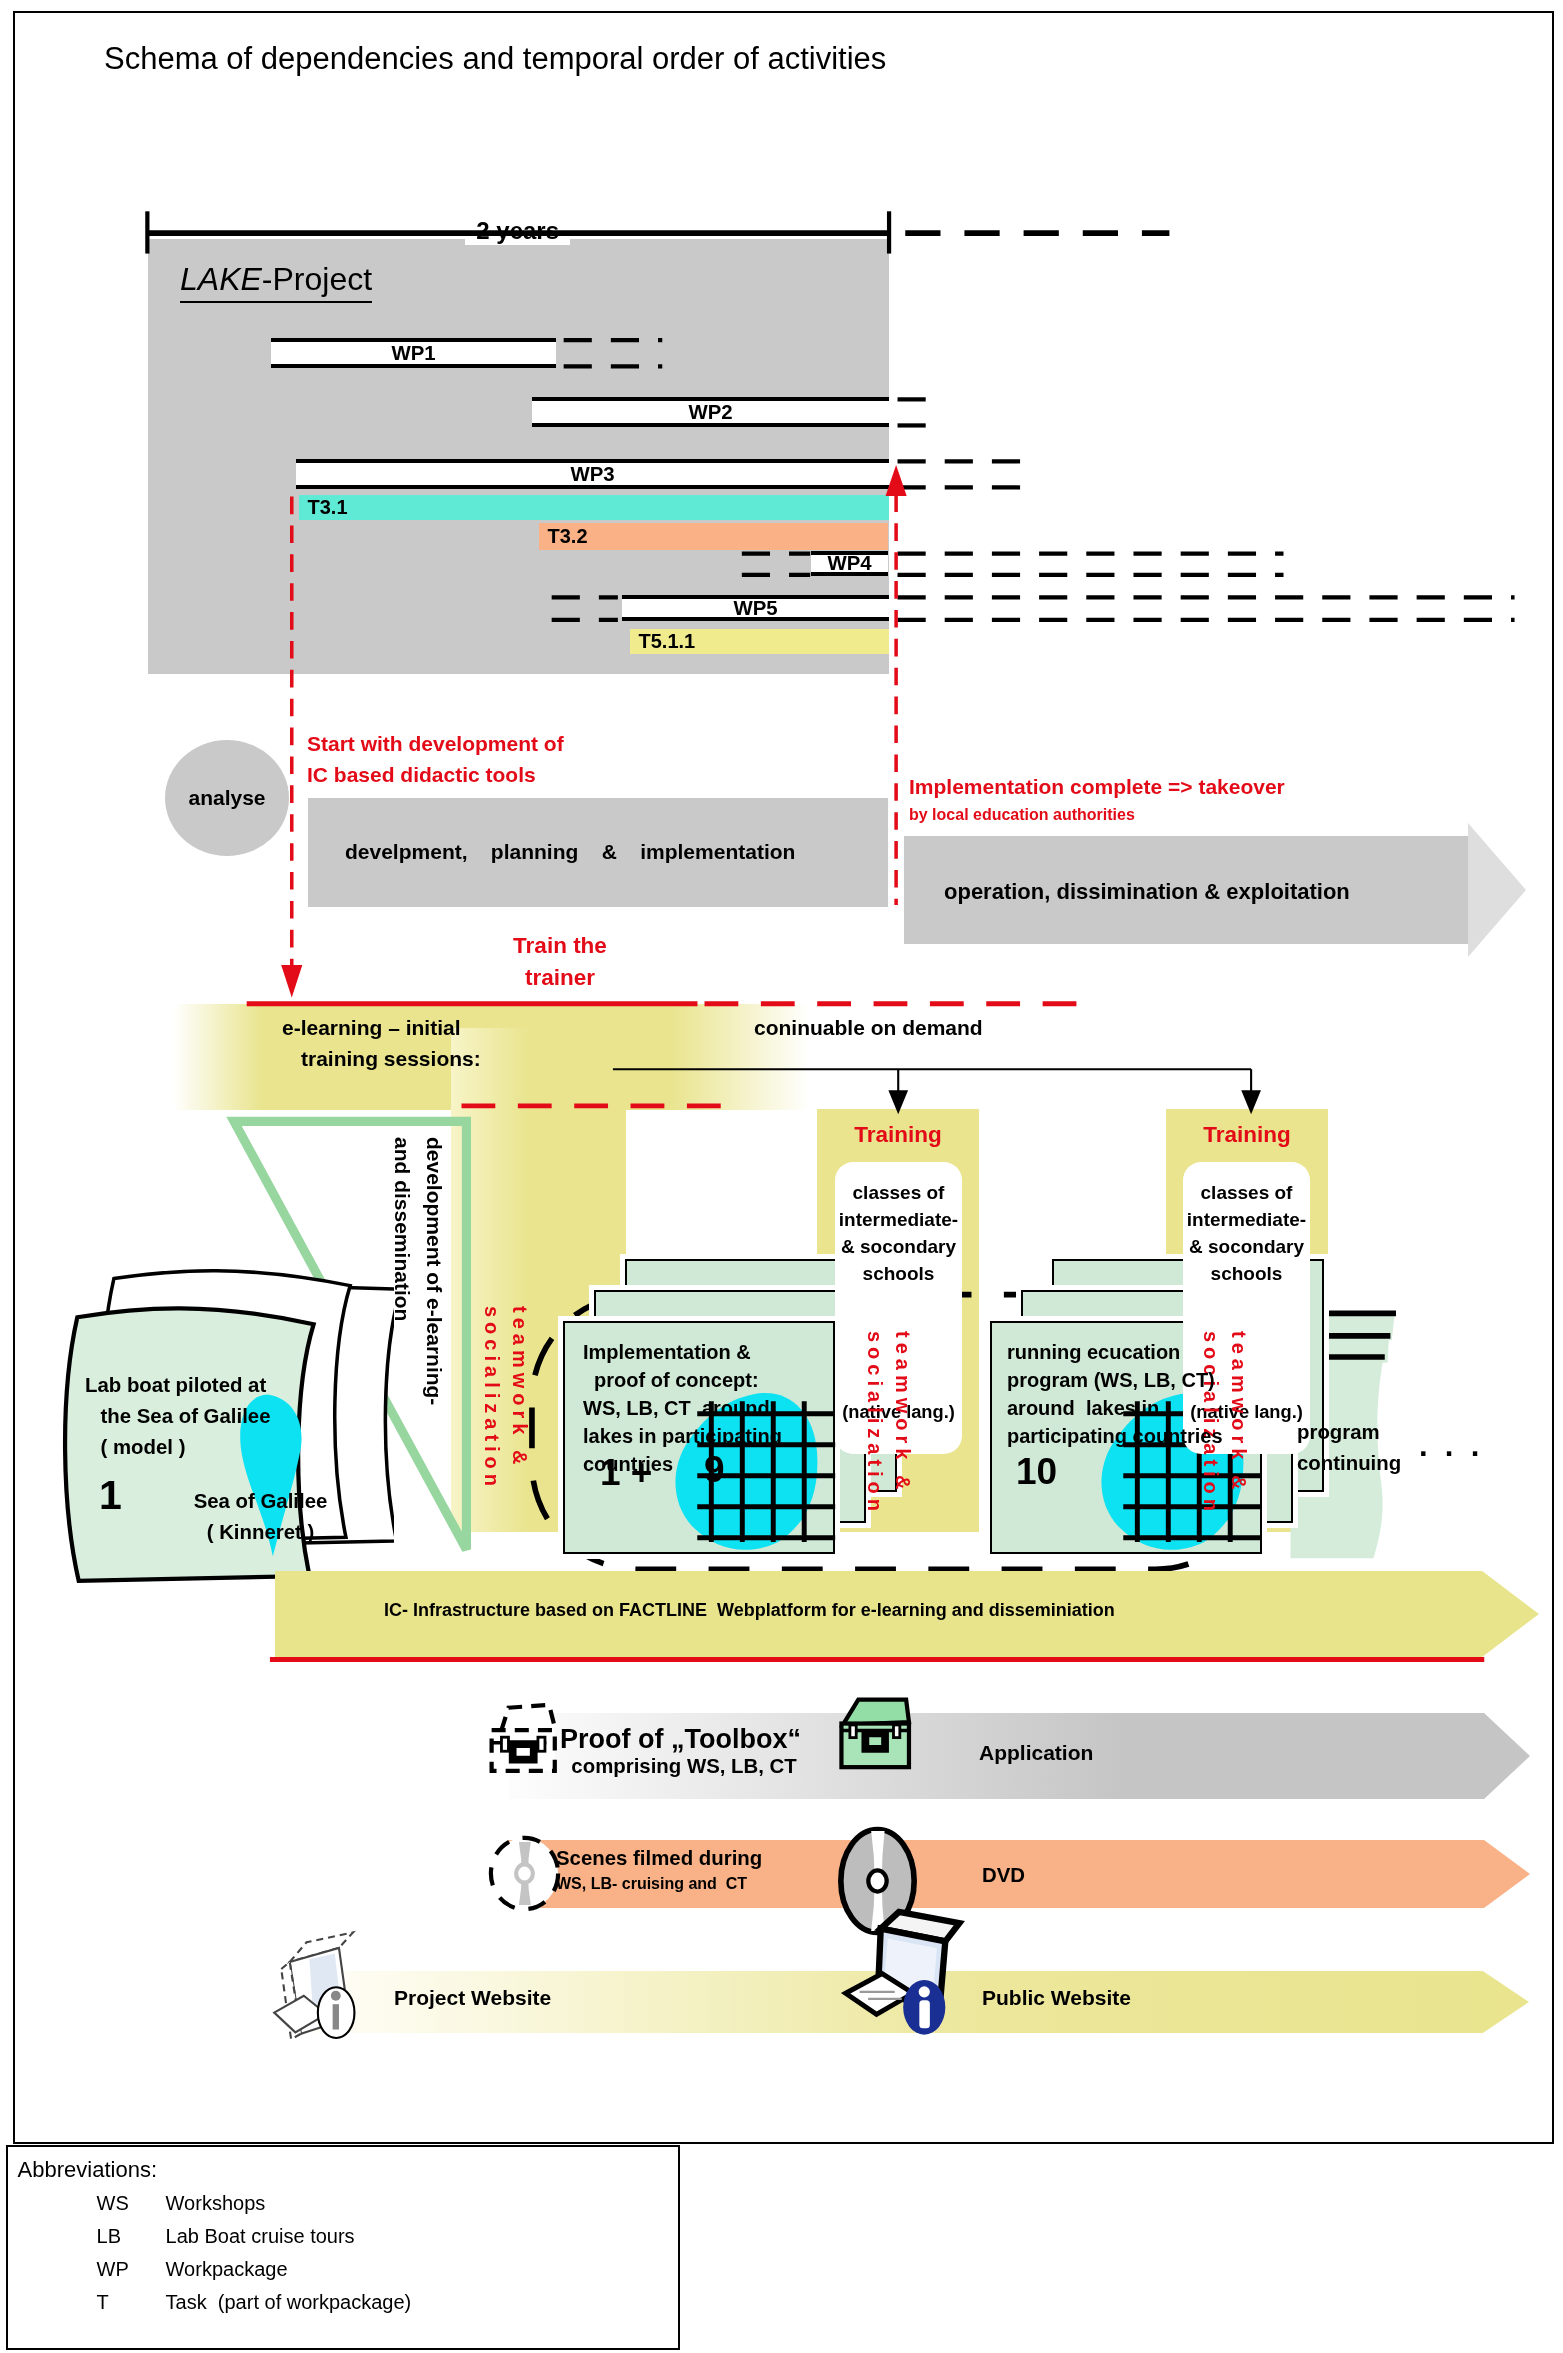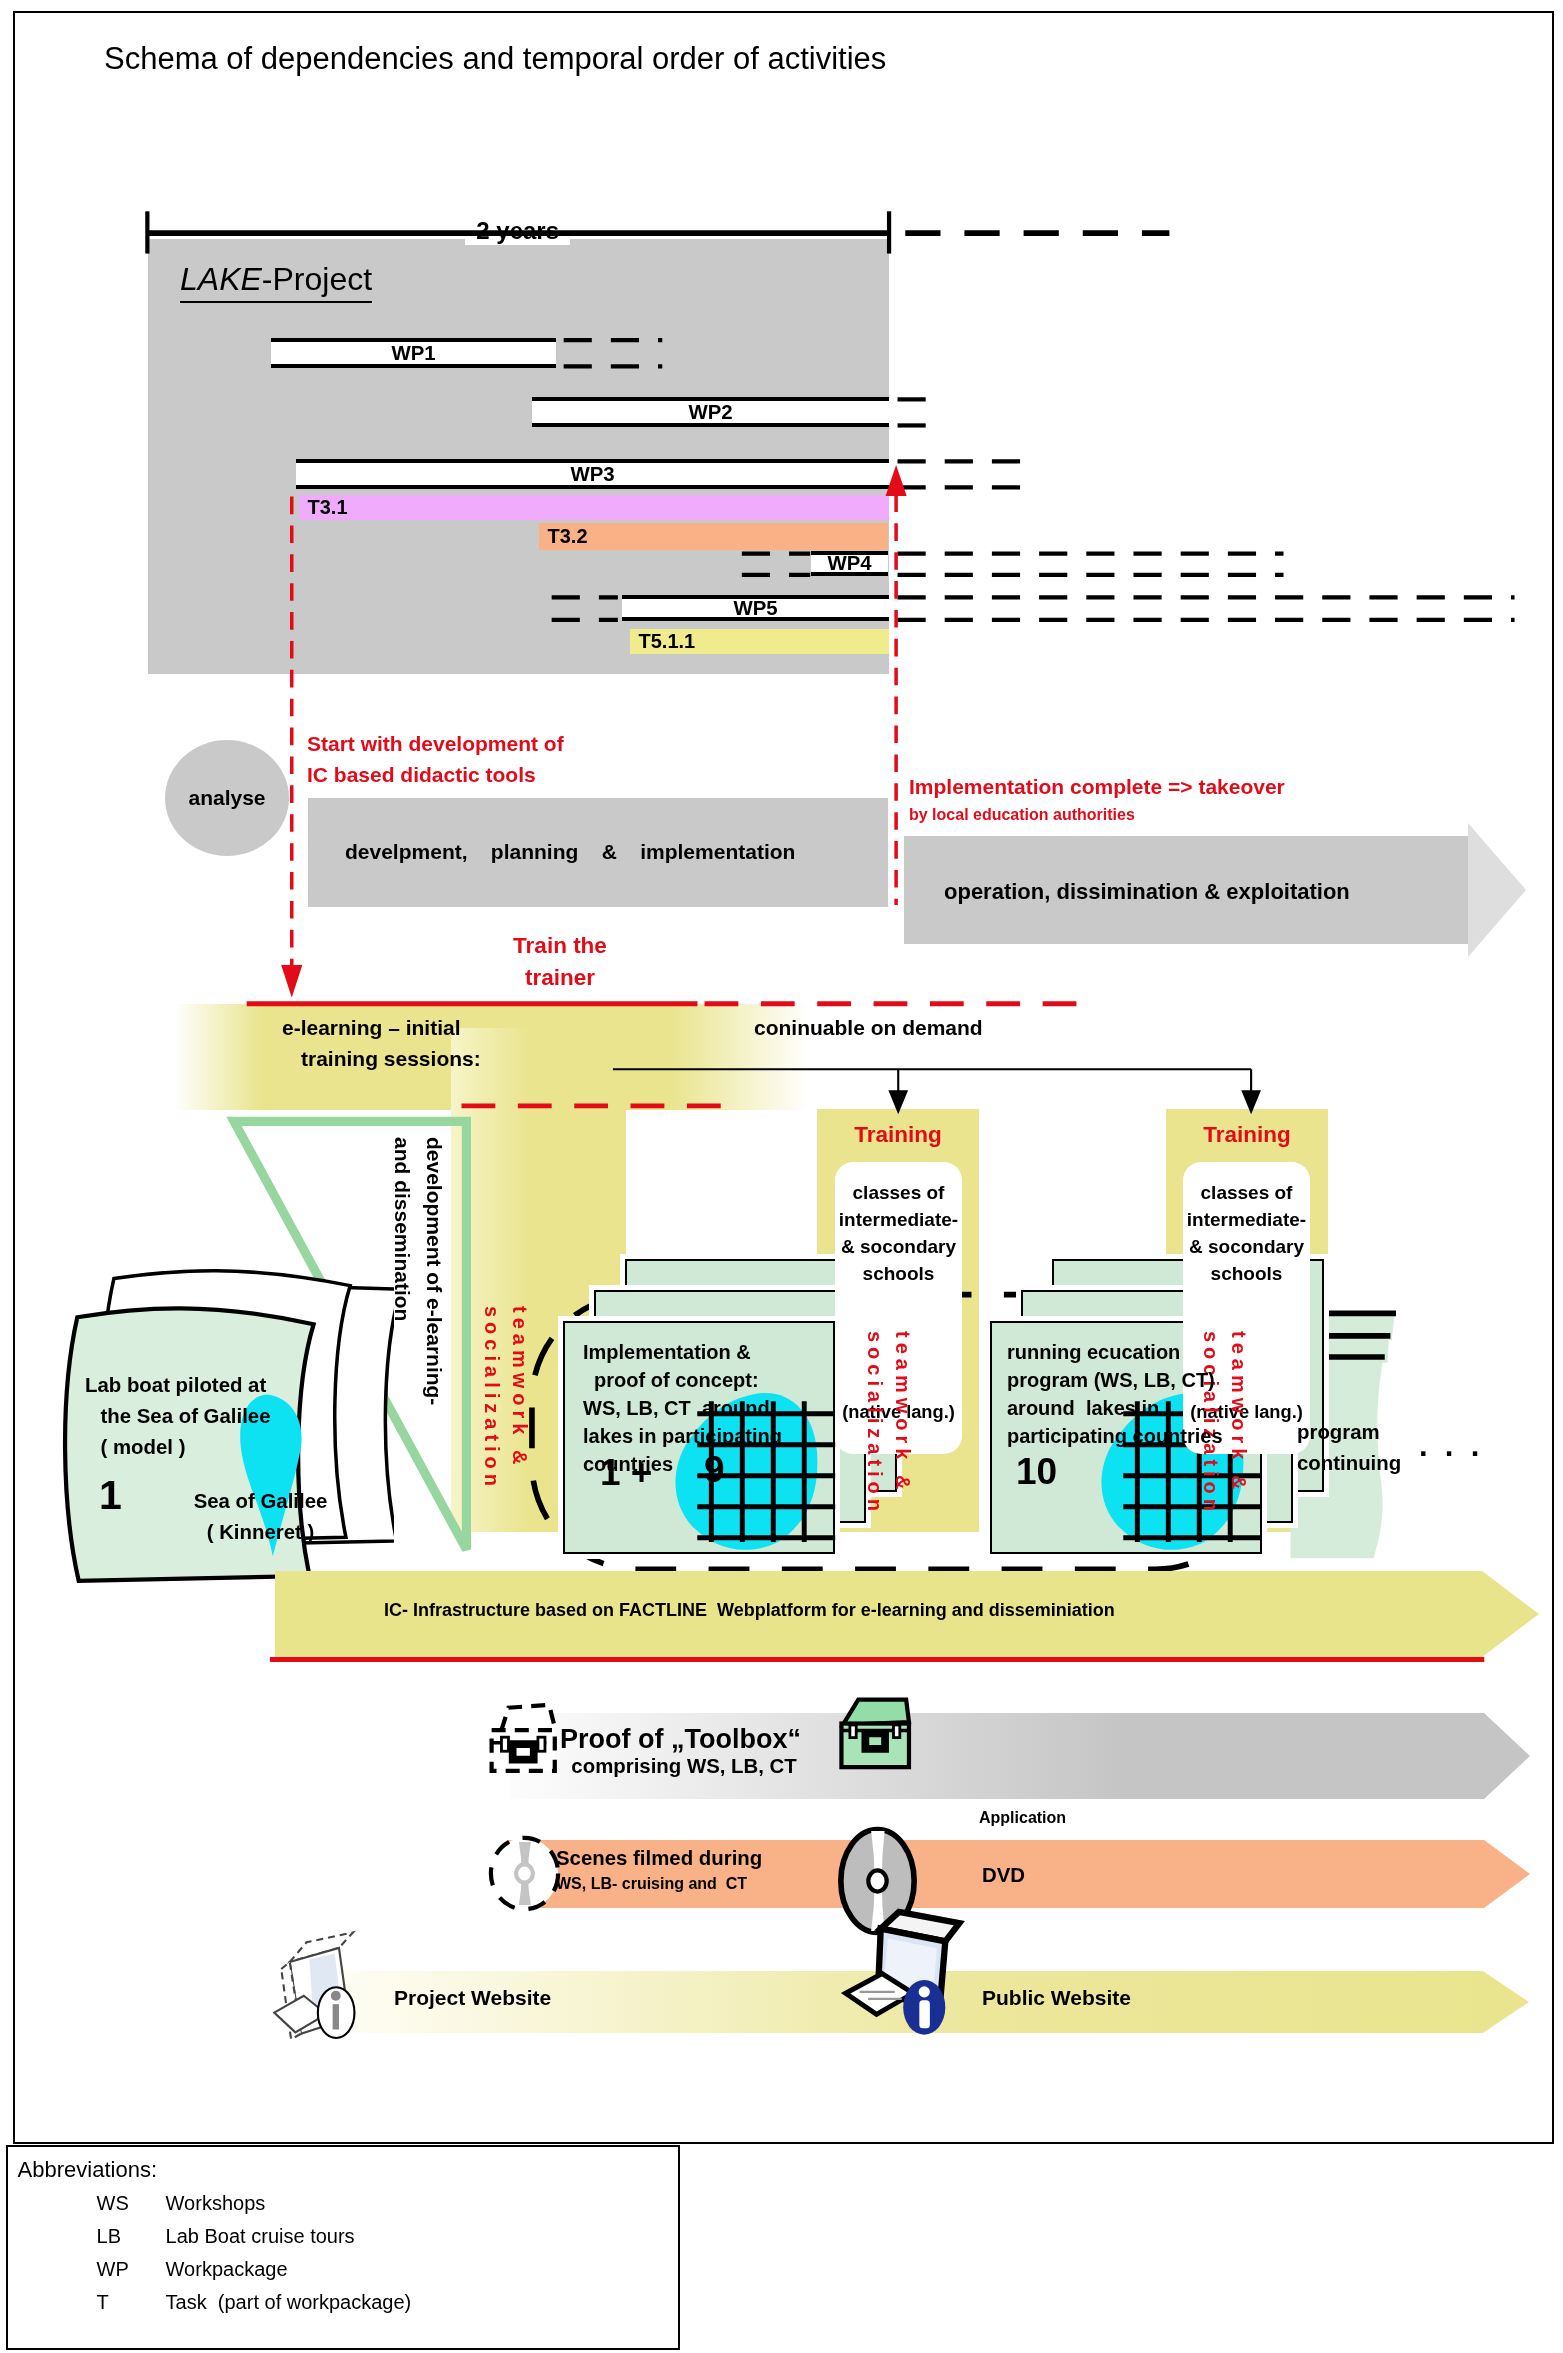--- a/index.html
+++ b/index.html
@@ -106,21 +106,21 @@
 
   <div class="bar" style="left:271px;top:338px;width:285px;height:22px;">
       <span data-bind="gantt.bars.0">WP1</span>
     </div>
   <div class="bar" style="left:532px;top:397px;width:357px;height:22px;">
       <span data-bind="gantt.bars.1">WP2</span>
     </div>
   <div class="bar" style="left:296px;top:459px;width:593px;height:22px;">
       <span data-bind="gantt.bars.2">WP3</span>
     </div>
-  <div class="tbar" style="left:299px;top:495px;width:590px;height:25px;background:#f0abfc;">
+  <div class="tbar" style="left:299px;top:495px;width:590px;height:25px;background:#5eead4;">
       <span data-bind="gantt.bars.3">T3.1</span>
     </div>
   <div class="tbar" style="left:539px;top:523px;width:349px;height:27px;background:#f9b185;">
       <span data-bind="gantt.bars.4">T3.2</span>
     </div>
   <div class="bar" style="left:811px;top:551px;width:77px;height:17px;">
       <span data-bind="gantt.bars.5">WP4</span>
     </div>
   <div class="bar" style="left:622px;top:595px;width:267px;height:18.3px;">
       <span data-bind="gantt.bars.6">WP5</span>
@@ -234,21 +234,21 @@
     <div data-bind="stacks.program.lines.1">continuing</div>
   </div>
   <div class="abs b" data-bind="stacks.program.dots" style="left:1419px;top:1428px;font-size:31px;">.  .  .</div>
 
   <div class="arrowband" style="left:275px;top:1571px;width:1264px;height:86px;background:#e8e48b;clip-path:polygon(0 0,95.5% 0,100% 50%,95.5% 100%,0 100%);"></div>
   <div class="abs b" data-bind="ic_arrow" style="left:384px;top:1600px;font-size:18px;">IC- Infrastructure based on FACTLINE  Webplatform for e-learning and disseminiation</div>
 
   <div class="arrowband" style="left:509px;top:1713px;width:1021px;height:86px;background:linear-gradient(90deg,#fdfdfd,#c5c5c5 60%);clip-path:polygon(0 0,95.5% 0,100% 50%,95.5% 100%,0 100%);"></div>
   <div class="abs b" data-bind="toolbox.proof.0" style="left:560px;top:1724px;font-size:27px;">Proof of „Toolbox“</div>
   <div class="abs b" data-bind="toolbox.proof.1" style="left:560px;top:1755px;font-size:20.4px;">  comprising WS, LB, CT</div>
-  <div class="abs b" data-bind="toolbox.application" style="left:979px;top:1809px;font-size:16px;">Application</div>
+  <div class="abs b" data-bind="toolbox.application" style="left:979px;top:1741px;font-size:21px;">Application</div>
 
   <div class="arrowband" style="left:509px;top:1840px;width:1021px;height:68px;background:#f9b288;clip-path:polygon(0 0,95.5% 0,100% 50%,95.5% 100%,0 100%);"></div>
   <div class="abs b" data-bind="dvd.scenes.0" style="left:556px;top:1847px;font-size:20.4px;">Scenes filmed during</div>
   <div class="abs b" data-bind="dvd.scenes.1" style="left:556px;top:1875px;font-size:16px;">WS, LB- cruising and  CT</div>
   <div class="abs b" data-bind="dvd.label" style="left:982px;top:1864px;font-size:20.4px;">DVD</div>
 
   <div class="arrowband" style="left:313px;top:1971px;width:1216px;height:62px;background:linear-gradient(90deg,#fffef8,#ece79b 55%,#e9e48d);clip-path:polygon(0 0,96.2% 0,100% 50%,96.2% 100%,0 100%);"></div>
   <div class="abs b" data-bind="website.project" style="left:394px;top:1986px;font-size:21px;">Project Website</div>
   <div class="abs b" data-bind="website.public" style="left:982px;top:1986px;font-size:21px;">Public Website</div>
 

